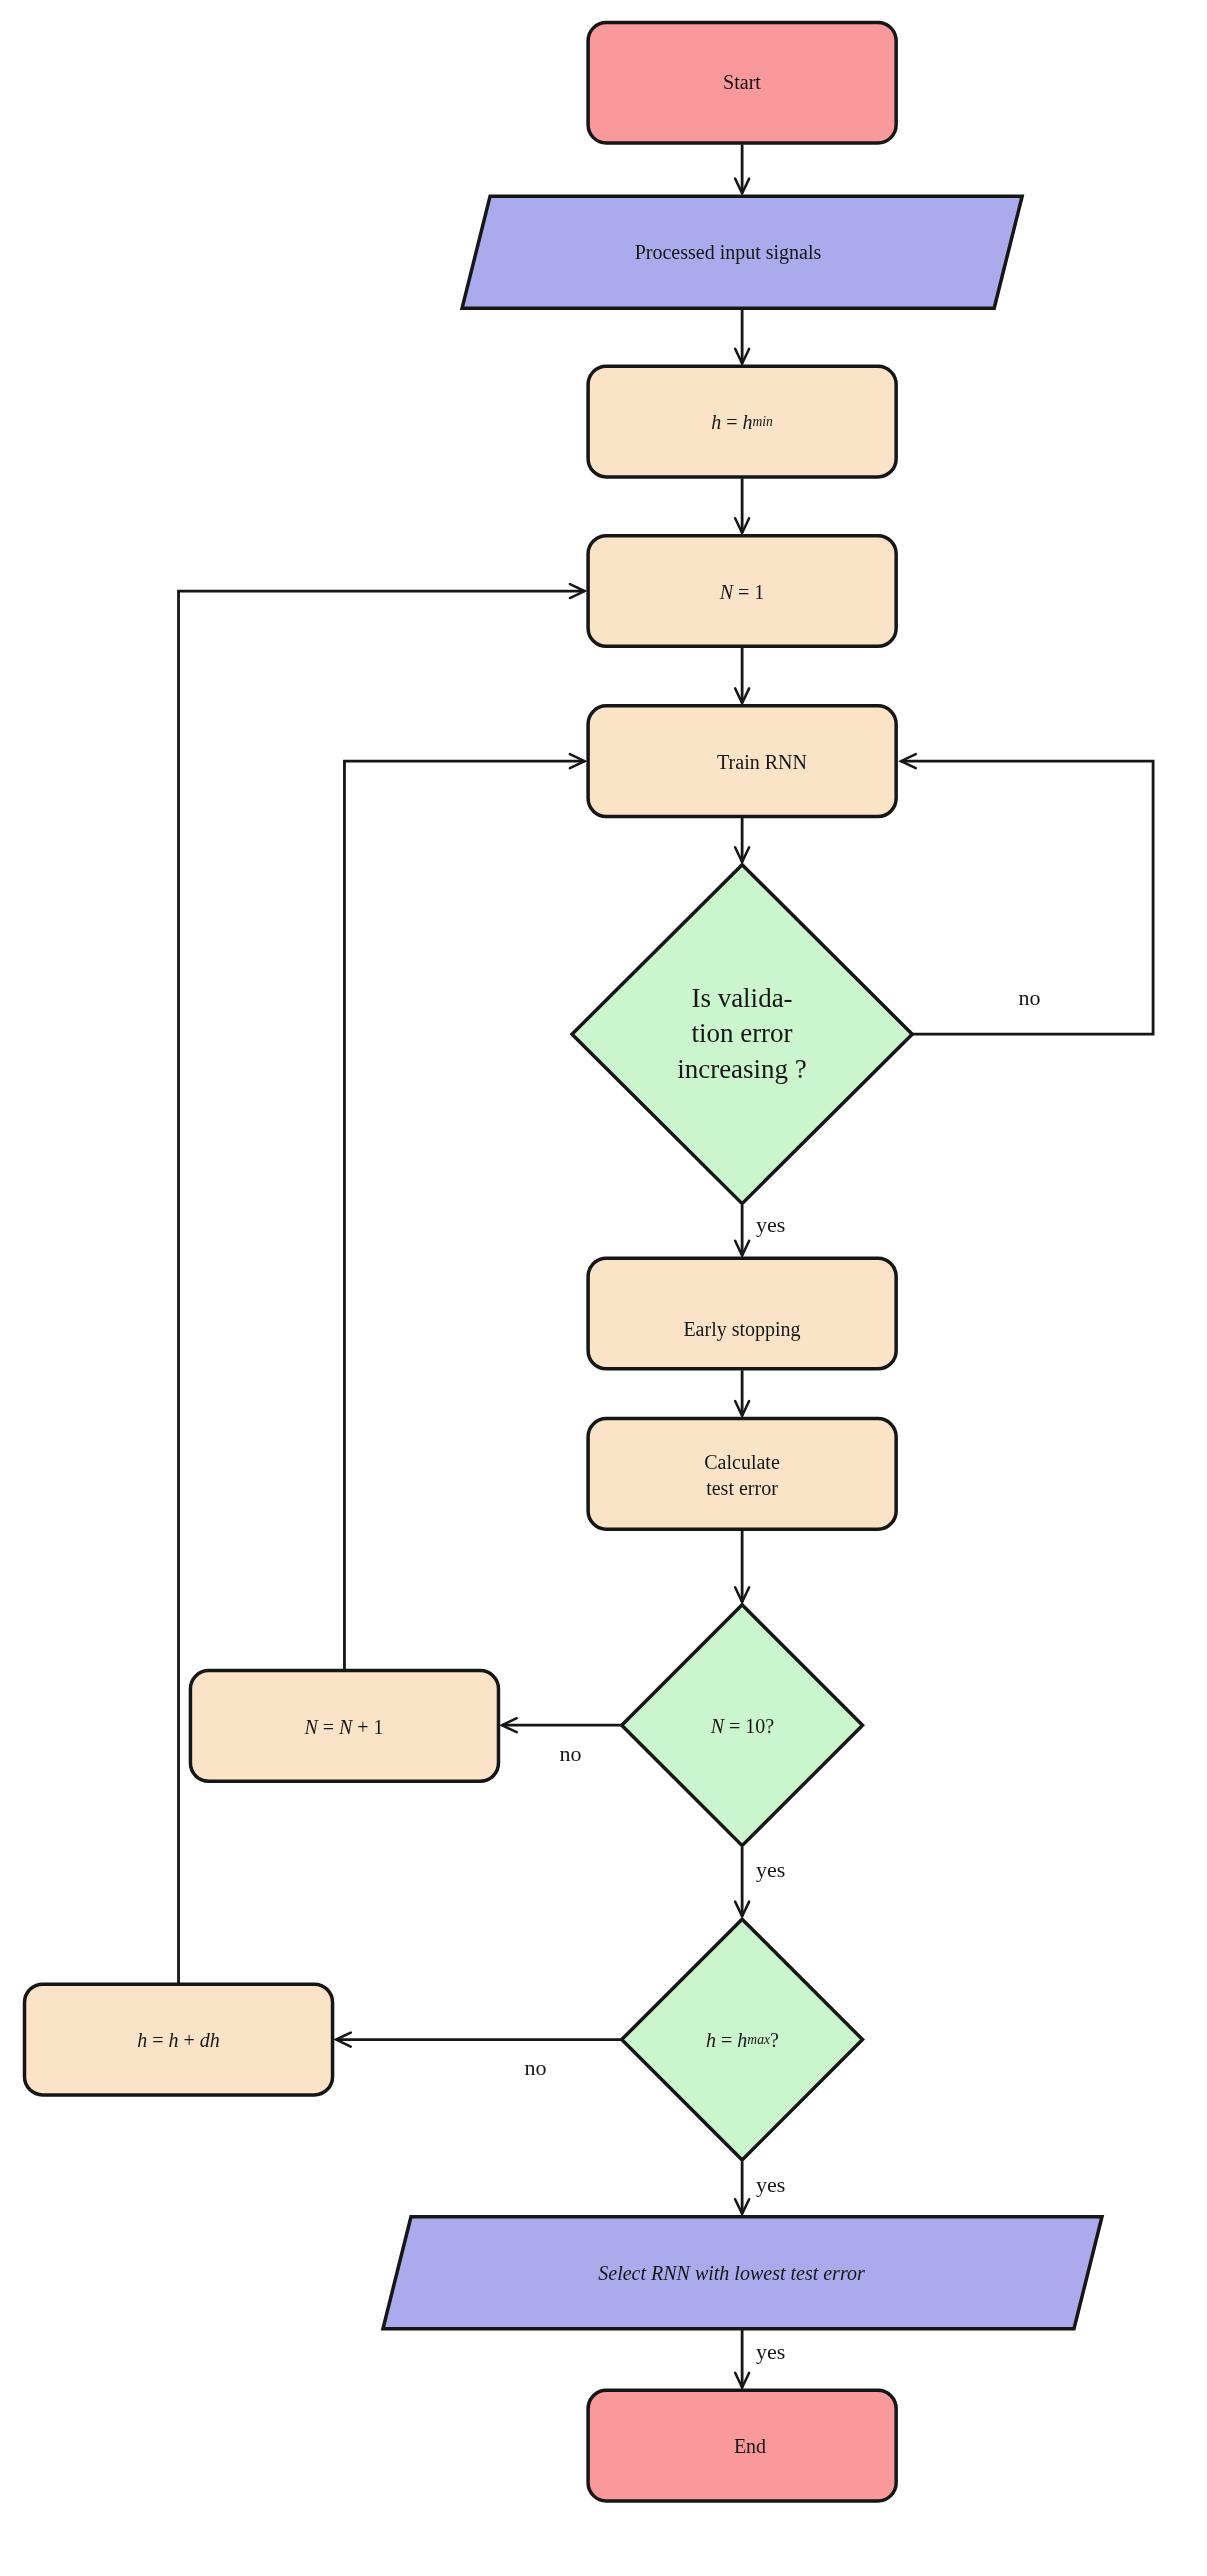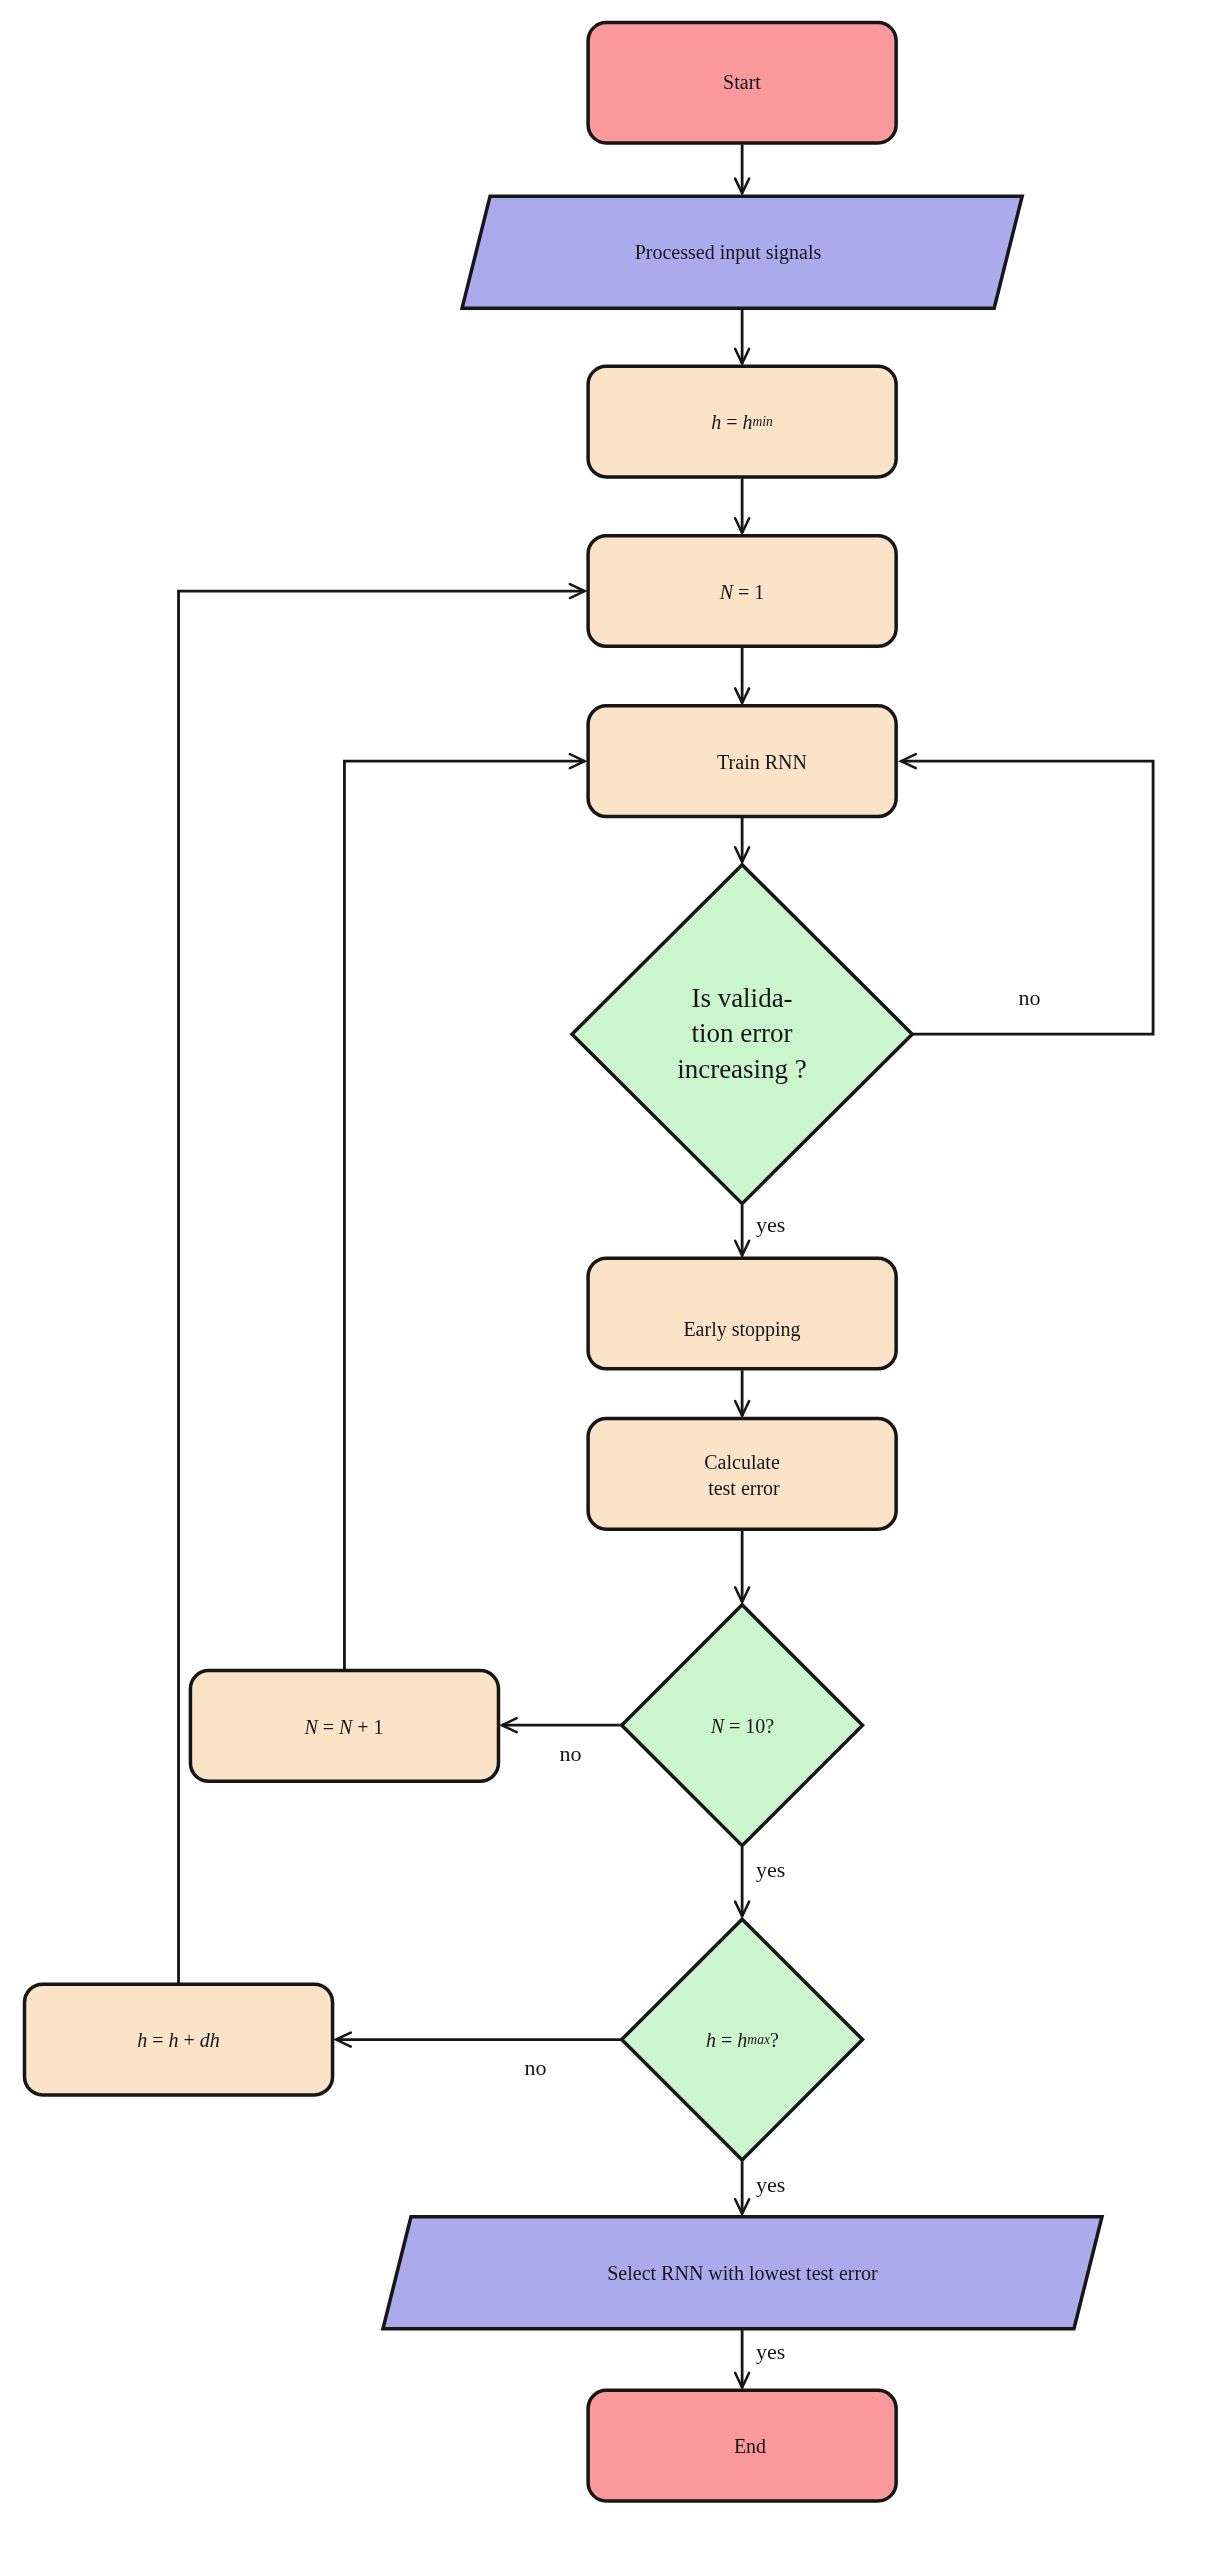--- a/index.html
+++ b/index.html
@@ -66,26 +66,26 @@
   <rect class="shape fill-terminal" x="840" y="3414" width="440" height="158" rx="26"></rect>
 </svg>
 
 <div class="lbl" style="left:588px;top:22.4px;width:308px;height:120px;">Start</div>
 <div class="lbl" style="left:462px;top:196px;width:532px;height:112px;">Processed input signals</div>
 <div class="lbl" style="left:588px;top:366px;width:308px;height:111px;"><i>h</i><span> = </span><i>h</i><sub>min</sub></div>
 <div class="lbl" style="left:588px;top:536px;width:308px;height:111px;"><i>N</i><span> = 1</span></div>
 <div class="lbl" style="left:588px;top:706px;width:348px;height:111px;">Train RNN</div>
 <div class="lbl" style="left:616px;top:929px;width:252px;height:210px;font-size:27px;">Is valida-<br>tion error<br>increasing ?</div>
 <div class="lbl" style="left:588px;top:1258px;width:308px;height:141px;">Early stopping</div>
-<div class="lbl" style="left:588px;top:1419px;width:308px;height:111px;text-align:right;">Calculate<br>test error</div>
+<div class="lbl" style="left:588px;top:1419px;width:308px;height:111px;">Calculate<br>test error</div>
 <div class="lbl" style="left:622px;top:1605px;width:241px;height:241px;"><i>N</i><span> = 10?</span></div>
 <div class="lbl" style="left:190px;top:1671px;width:308px;height:111px;"><i>N</i><span> = </span><i>N</i><span> + 1</span></div>
 <div class="lbl" style="left:622px;top:1919px;width:241px;height:241px;"><i>h</i><span> = </span><i>h</i><sub>max</sub><span>?</span></div>
 <div class="lbl" style="left:24.5px;top:1984px;width:308px;height:111px;"><i>h</i><span> = </span><i>h</i><span> + </span><i>dh</i></div>
-<div class="lbl" style="left:383px;top:2217px;width:719px;height:112px;">Select RNN with lowest test error</div>
+<div class="lbl" style="left:372px;top:2217px;width:719px;height:112px;font-style:italic;">Select RNN with lowest test error</div>
 <div class="lbl" style="left:588px;top:2390px;width:308px;height:111px;padding-left:8px;">End</div>
 
 <div class="lbl small" style="left:977px;top:979px;width:105px;height:39px;">no</div>
 <div class="lbl small left" style="left:756px;top:1206px;width:98px;height:39px;">yes</div>
 <div class="lbl small" style="left:518px;top:1735px;width:105px;height:39px;">no</div>
 <div class="lbl small left" style="left:756px;top:1851px;width:98px;height:39px;">yes</div>
 <div class="lbl small" style="left:483px;top:2049px;width:105px;height:39px;">no</div>
 <div class="lbl small left" style="left:756px;top:2166px;width:98px;height:39px;">yes</div>
 <div class="lbl small left" style="left:756px;top:2333px;width:98px;height:39px;">yes</div>
 

